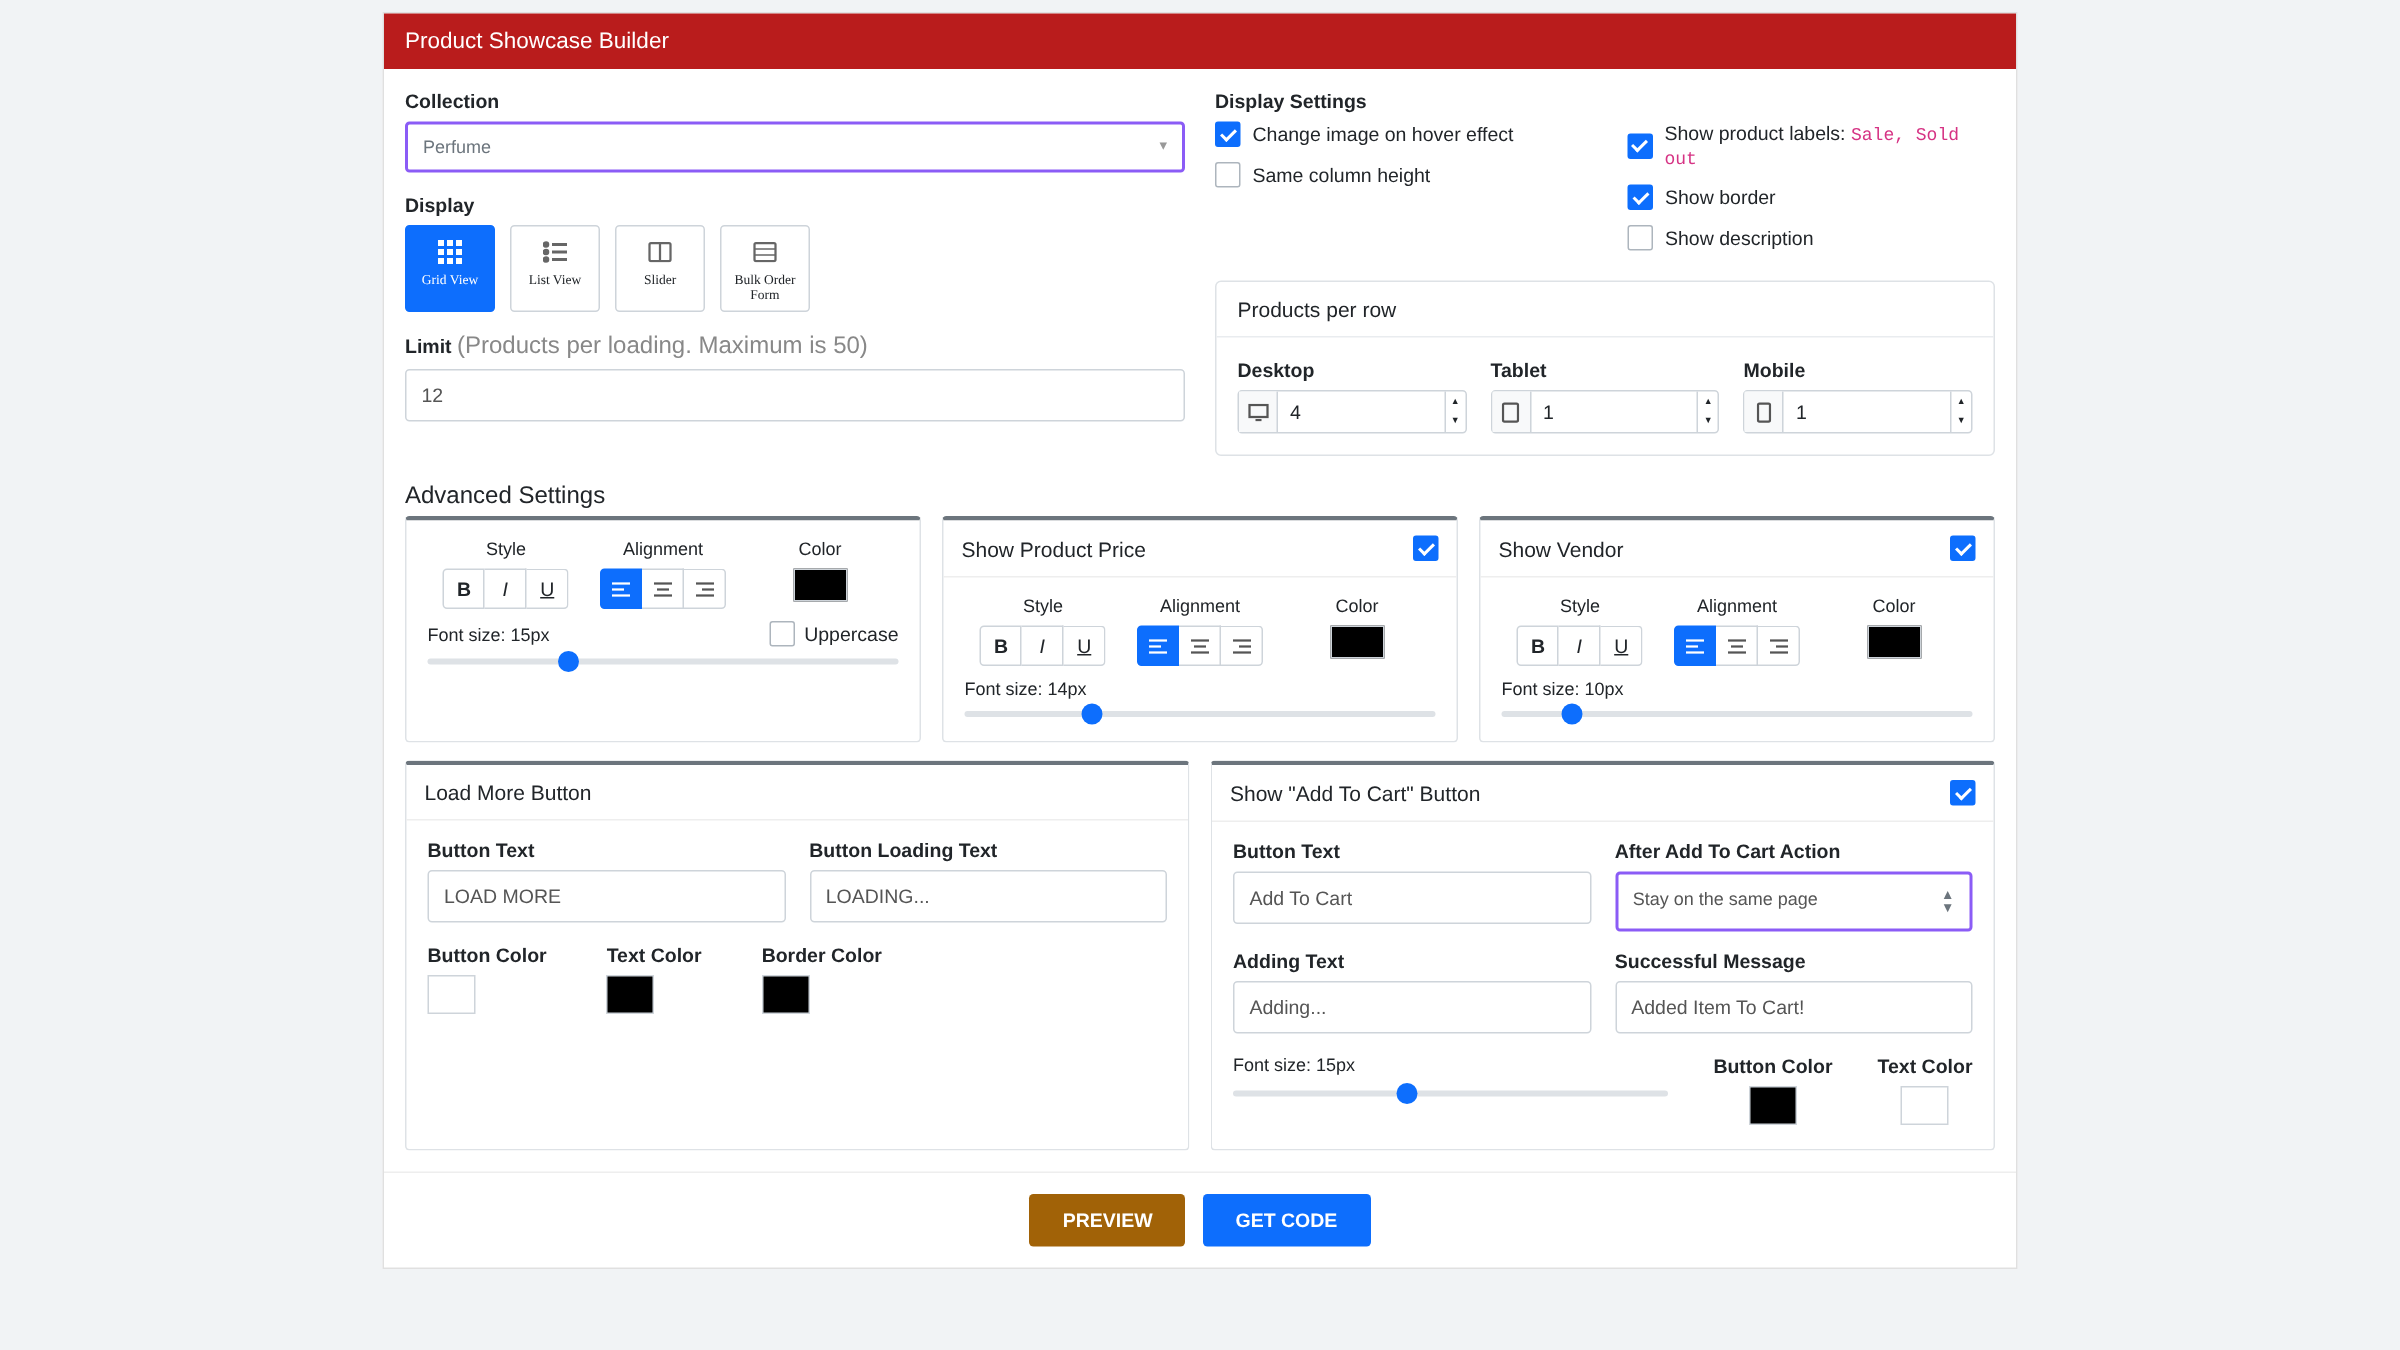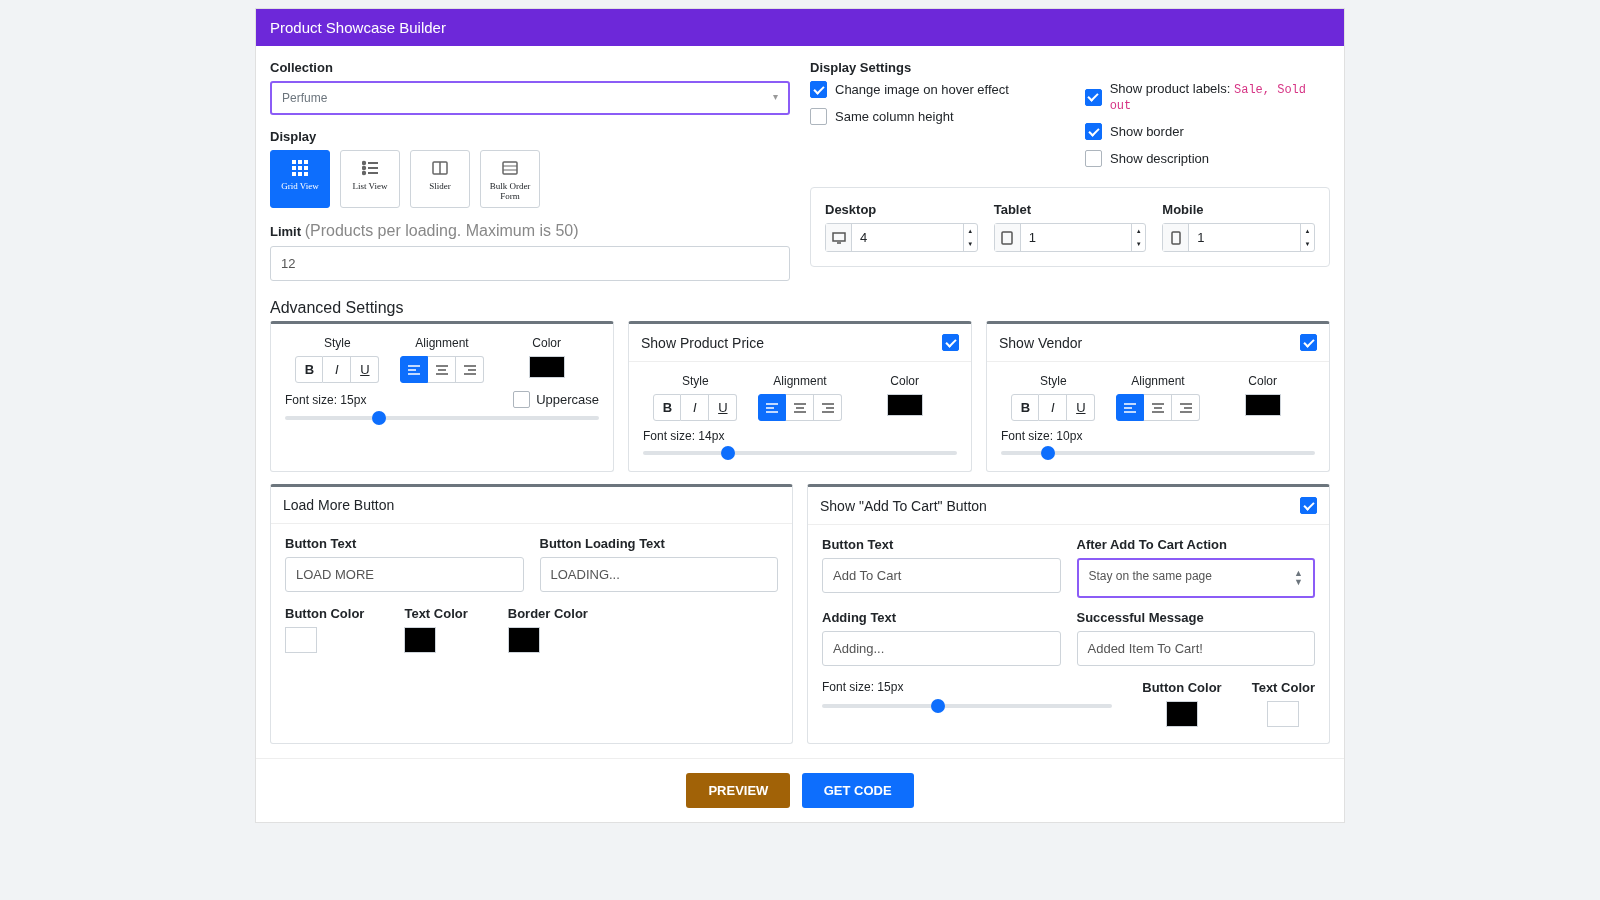--- a/index.html
+++ b/index.html
@@ -1,18 +1,18 @@
 <!DOCTYPE html>
 <html><head>
 <meta charset="utf-8">
 <style>
 * { box-sizing: border-box; margin: 0; padding: 0; }
 body { font-family: -apple-system, BlinkMacSystemFont, "Segoe UI", Arial, sans-serif; background: #f1f3f5; font-size: 13px; color: #212529; }
 .page { width: 1090px; margin: 8px auto; background: #fff; border: 1px solid #e0e0e0; }
-.header-bar { background: #6d28d9; color: #fff; padding: 10px 14px; font-size: 15px; font-weight: 500; }
+.header-bar { background: #b91c1c; color: #fff; padding: 10px 14px; font-size: 15px; font-weight: 500; }
 .body-area { padding: 14px; }
 .row2 { display: flex; gap: 20px; }
 .col-left { flex: 1; }
 .col-right { flex: 1; }
 .section-label { font-weight: 600; font-size: 13px; margin-bottom: 6px; }
 .sublabel-note { font-weight: 400; font-size: 16px; color: #888; }
 .select-box { width: 100%; border: 2px solid #8b5cf6; border-radius: 3px; padding: 8px 10px; font-size: 12px; color: #6c757d; display: flex; justify-content: space-between; align-items: flex-start; }
 .caret { font-size: 10px; color: #999; }
 .input-box { width: 100%; border: 1px solid #ced4da; border-radius: 3px; padding: 9px 10px; font-size: 13px; color: #555; }
 .display-opts { display: flex; gap: 10px; }
@@ -165,20 +165,21 @@
               <span>Show border</span>
             </div>
             <div class="check-row">
               <div class="checkbox"></div>
               <span>Show description</span>
             </div>
           </div>
         </div>
 
         <div class="panel">
+          <div class="panel-head">Products per row</div>
           <div class="panel-body">
             <div class="ppr">
               <div class="ppr-col">
                 <div class="ppr-label">Desktop</div>
                 <div class="ppr-ctrl">
                   <div class="ppr-icon">
                       <svg width="14" height="12" viewBox="0 0 14 12">
                         <rect x="1" y="1" width="12" height="8" fill="none" stroke="#555" stroke-width="1.5"></rect>
                         <line x1="5" y1="11" x2="9" y2="11" stroke="#555" stroke-width="1.5"></line>
                       </svg>

